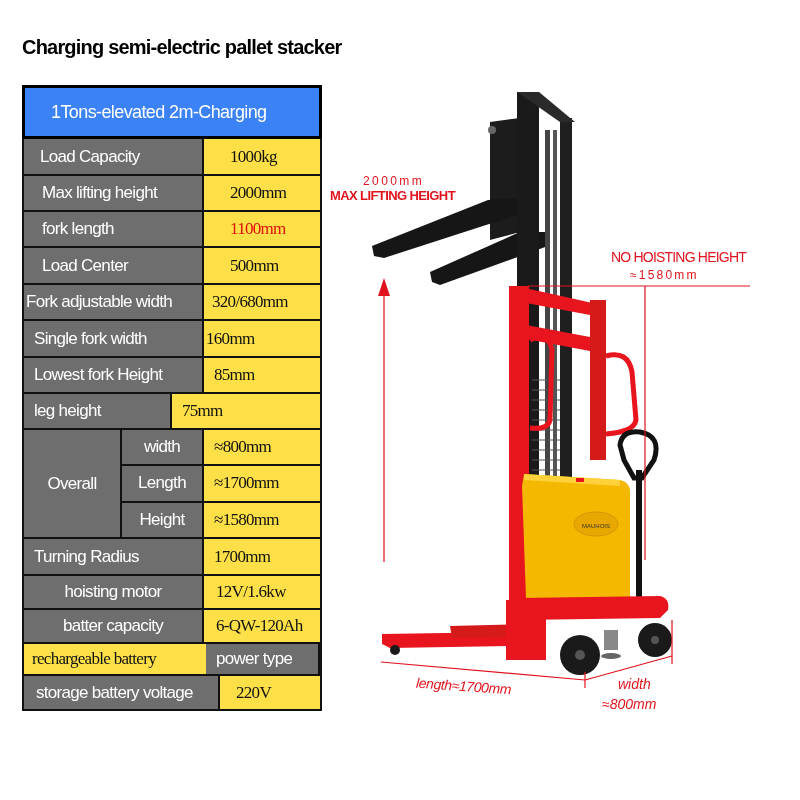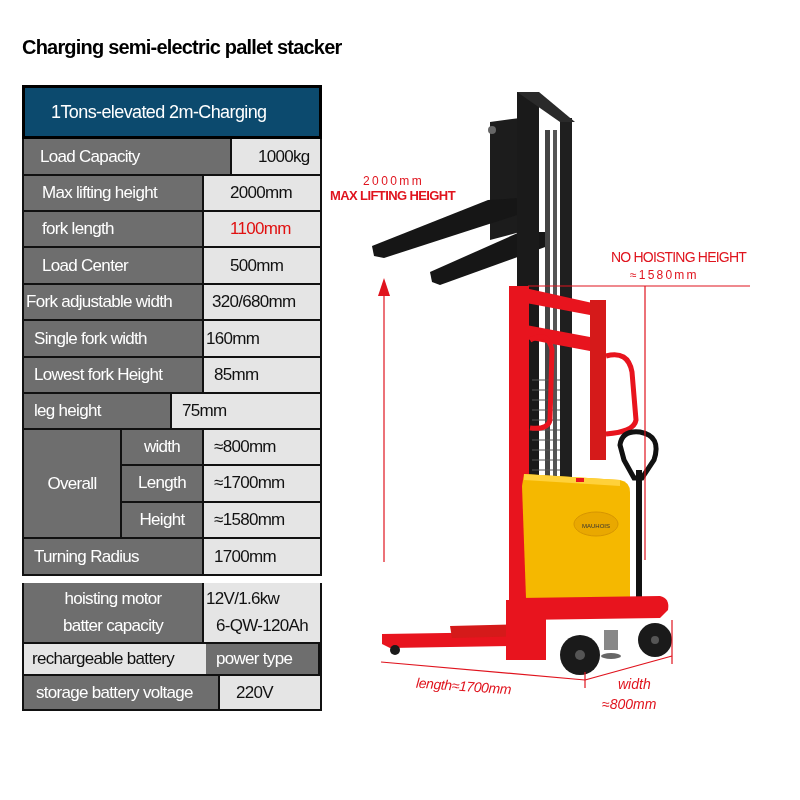--- a/index.html
+++ b/index.html
@@ -2,27 +2,27 @@
 <html><head>
 <meta charset="utf-8">
 <style>
   html, body { margin:0; padding:0; }
   body { width:800px; height:800px; background:#ffffff; position:relative; overflow:hidden;
          font-family:"Liberation Sans", "DejaVu Sans", sans-serif; }
   .title { position:absolute; left:22px; top:36px; font-size:20px; font-weight:bold; color:#000000;
            letter-spacing:-0.8px; white-space:nowrap; }
   .spec { position:absolute; left:22px; top:85px; width:300px; }
   .banner { position:absolute; left:0; top:0; width:300px; height:54px; background:#000; box-sizing:border-box; padding:3px 3px; }
-  .banner-inner { width:100%; height:100%; background:#0c4a6e; color:#fff; font-size:18px; letter-spacing:-0.6px;
+  .banner-inner { width:100%; height:100%; background:#3b82f6; color:#fff; font-size:18px; letter-spacing:-0.6px;
                   display:flex; align-items:center; padding-left:26px; box-sizing:border-box; }
   .row { position:absolute; left:0; width:300px; display:flex; box-sizing:border-box;
          border-left:2px solid #111; border-right:2px solid #111; border-bottom:2px solid #111; }
   .cell { box-sizing:border-box; display:flex; align-items:center; font-size:17px; letter-spacing:-0.7px; white-space:nowrap; overflow:hidden; }
   .lbl { background:#6e6e6e; color:#fff; border-right:2px solid #111; }
-  .val { background:#e5e5e5; color:#111; }
+  .val { background:#fde047; color:#111;font-family:Liberation Serif, serif; }
   .val.red { color:#e01010; }
   .overall { position:absolute; left:0; width:300px; display:flex; box-sizing:border-box;
              border-left:2px solid #111; border-right:2px solid #111; border-bottom:2px solid #111; }
   .ov-main { width:98px; background:#6e6e6e; color:#fff; border-right:2px solid #111; display:flex; align-items:center; justify-content:center; font-size:17px; letter-spacing:-0.7px; box-sizing:border-box; }
   .ov-sub { display:flex; flex-direction:column; flex:1; }
   .ov-sub .subrow { display:flex; flex:1; border-bottom:2px solid #111; }
   .ov-sub .subrow:last-child { border-bottom:none; }
   .ov-sub .lbl { width:82px; justify-content:center; }
   .ov-sub .val { flex:1; padding-left:10px; }
 
@@ -33,21 +33,21 @@
 <body>
 
 <div class="title">Charging semi-electric pallet stacker</div>
 
 <div class="spec">
   <div class="banner">
     <div class="banner-inner">1Tons-elevated 2m-Charging</div>
   </div>
 
   <div class="row" style="top:54px;height:37px;">
-    <div class="cell lbl" style="width:208px;padding-left:16px;">Load Capacity</div>
+    <div class="cell lbl" style="width:180px;padding-left:16px;">Load Capacity</div>
     <div class="cell val" style="flex:1;padding-left:26px;">1000kg</div>
   </div>
   <div class="row" style="top:91px;height:36px;">
     <div class="cell lbl" style="width:180px;padding-left:18px;">Max lifting height</div>
     <div class="cell val" style="flex:1;padding-left:26px;">2000mm</div>
   </div>
   <div class="row" style="top:127px;height:36px;">
     <div class="cell lbl" style="width:180px;padding-left:18px;">fork length</div>
     <div class="cell val red" style="flex:1;padding-left:26px;">1100mm</div>
   </div>
@@ -87,23 +87,23 @@
         <div class="cell lbl">Height</div>
         <div class="cell val">≈1580mm</div>
       </div>
     </div>
   </div>
 
   <div class="row" style="top:454px;height:37px;">
     <div class="cell lbl" style="width:180px;padding-left:10px;">Turning Radius</div>
     <div class="cell val" style="flex:1;padding-left:10px;">1700mm</div>
   </div>
-  <div class="row" style="top:491px;height:34px;margin-top:7px;">
+  <div class="row" style="top:491px;height:34px;">
     <div class="cell lbl" style="width:180px;justify-content:center;">hoisting motor</div>
-    <div class="cell val" style="flex:1;padding-left:2px;">12V/1.6kw</div>
+    <div class="cell val" style="flex:1;padding-left:12px;">12V/1.6kw</div>
   </div>
   <div class="row" style="top:525px;height:34px;">
     <div class="cell lbl" style="width:180px;justify-content:center;">batter capacity</div>
     <div class="cell val" style="flex:1;padding-left:12px;">6-QW-120Ah</div>
   </div>
   <div class="row" style="top:559px;height:32px;">
     <div class="cell val" style="flex:1;padding-left:8px;">rechargeable battery</div>
     <div class="cell lbl" style="width:114px;padding-left:10px;">power type</div>
   </div>
   <div class="row" style="top:591px;height:35px;">

